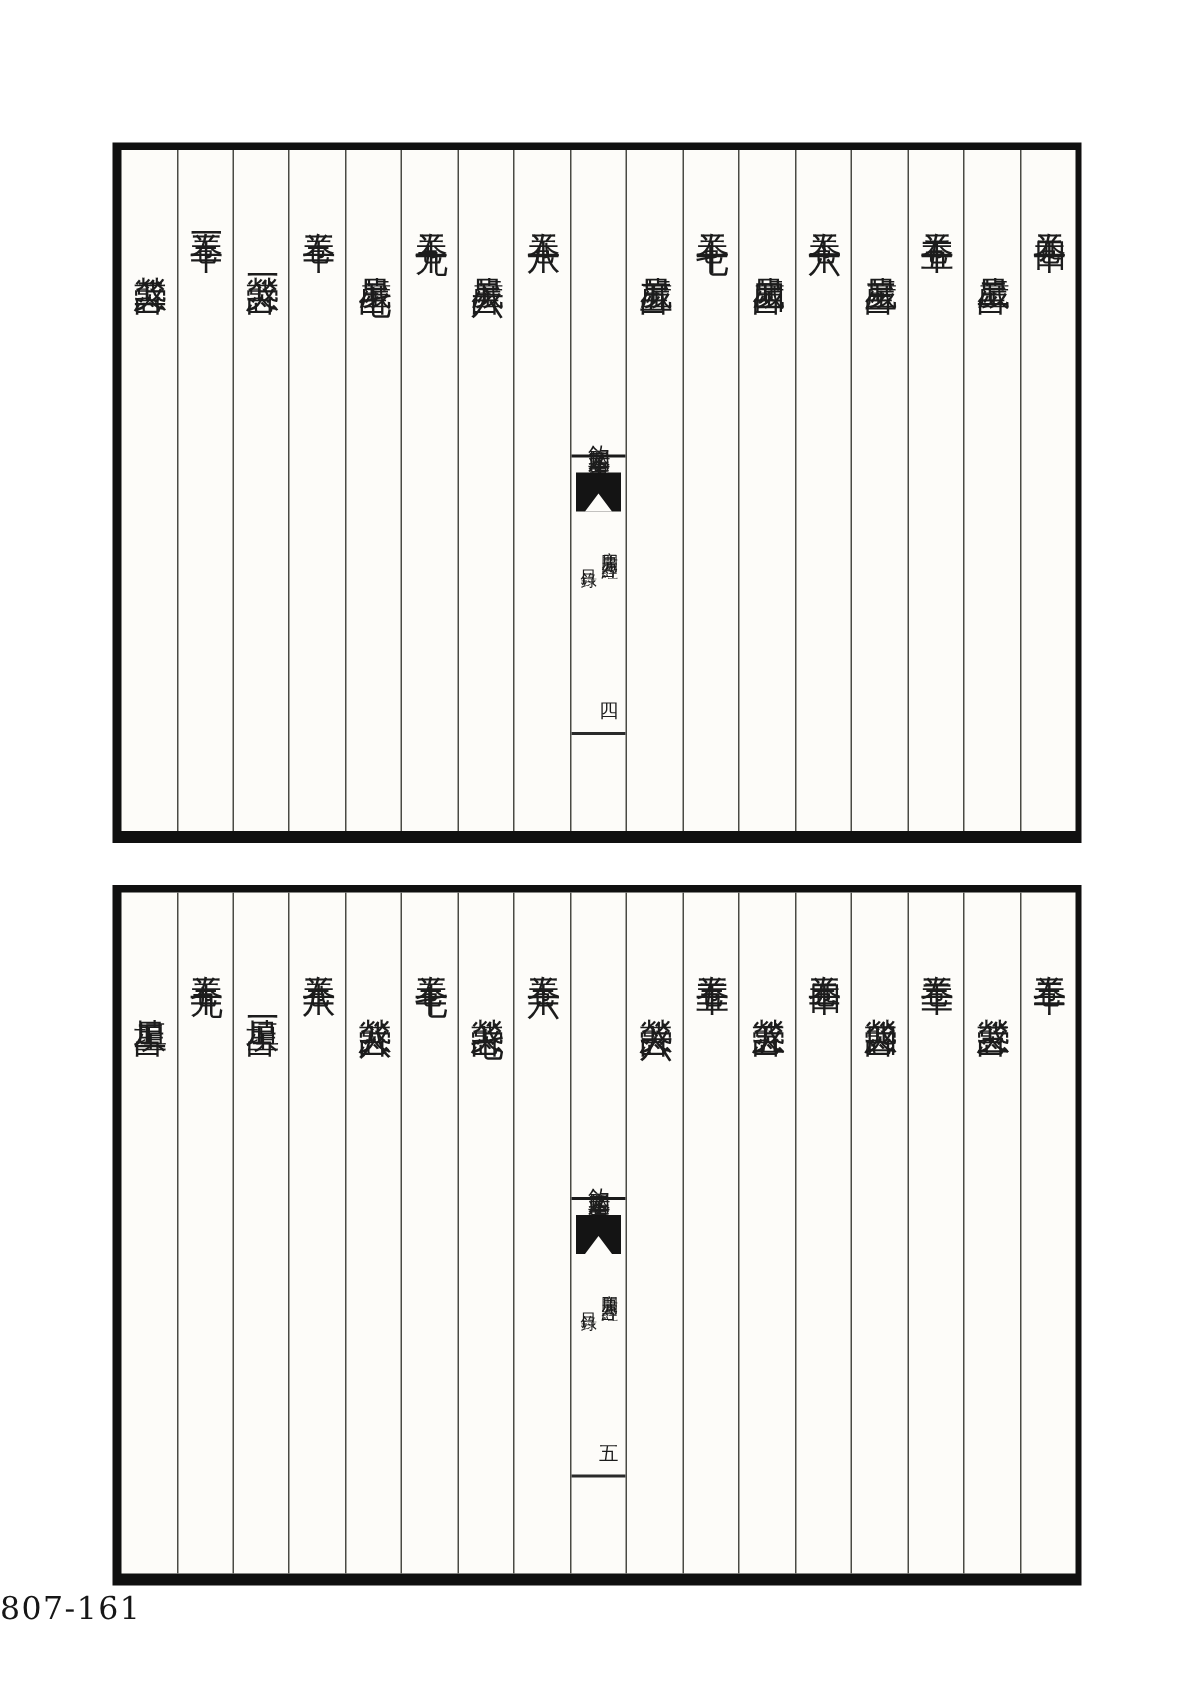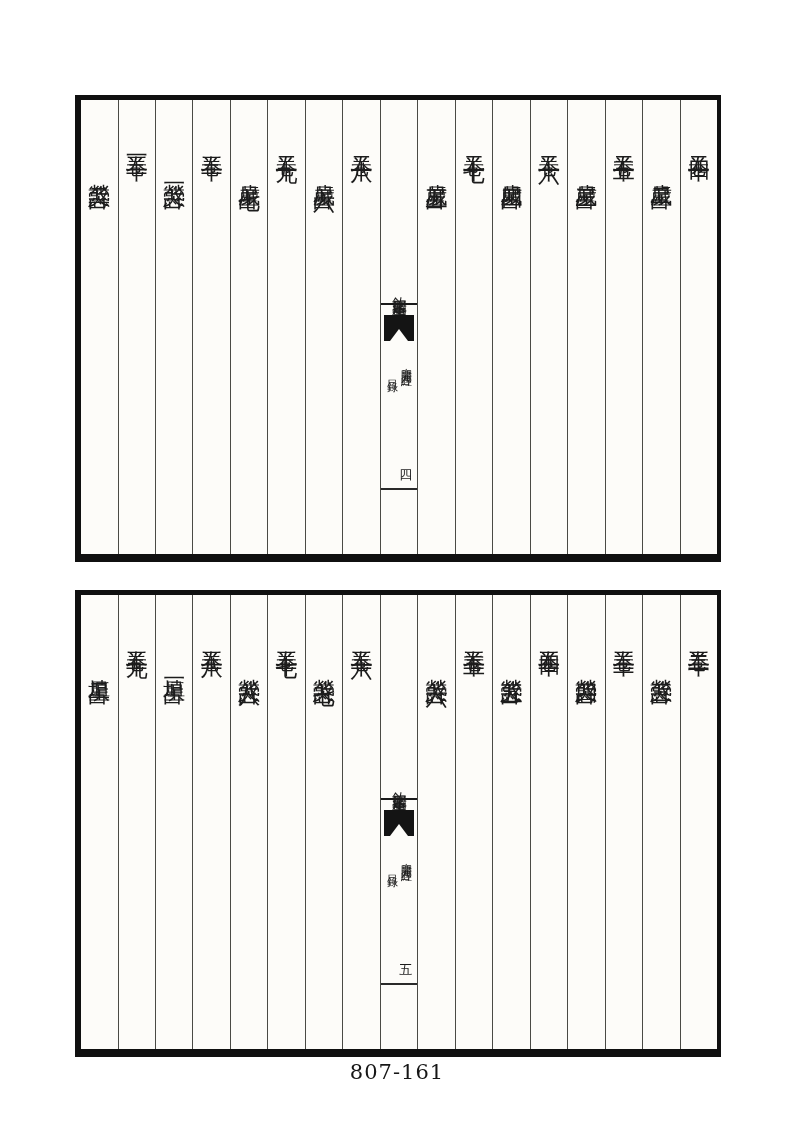--- a/index.html
+++ b/index.html
@@ -116,21 +116,20 @@
   }
   .folio-line{
     position:absolute;
     top:388px;left:0;right:0;
     border-top:2px solid #2a2a2a;
   }
   .footer{
     position:absolute;
     top:1060px;left:0;
     width:100%;
-    text-align:center;
     font-size:21px;
     letter-spacing:1px;
     font-family:"DejaVu Serif","Liberation Serif",serif;
     color:#161616;
   }
 </style>
 </head>
 <body>
 
 <div class="canvas">

